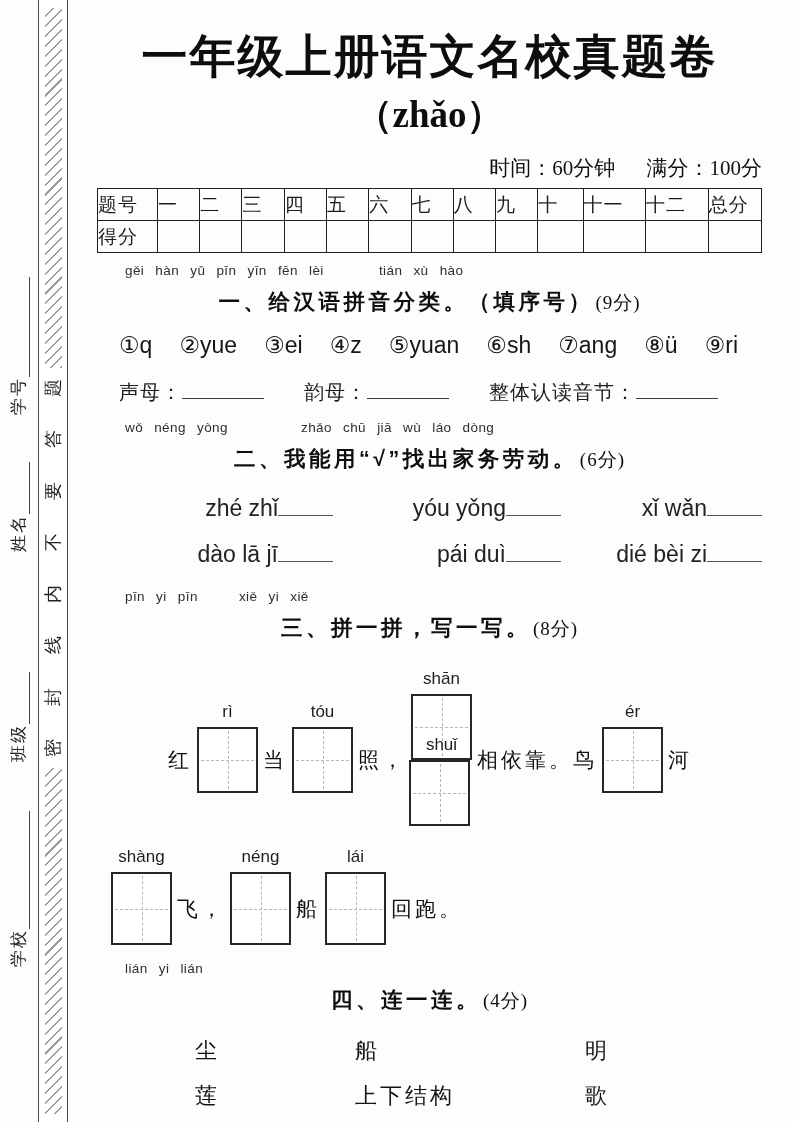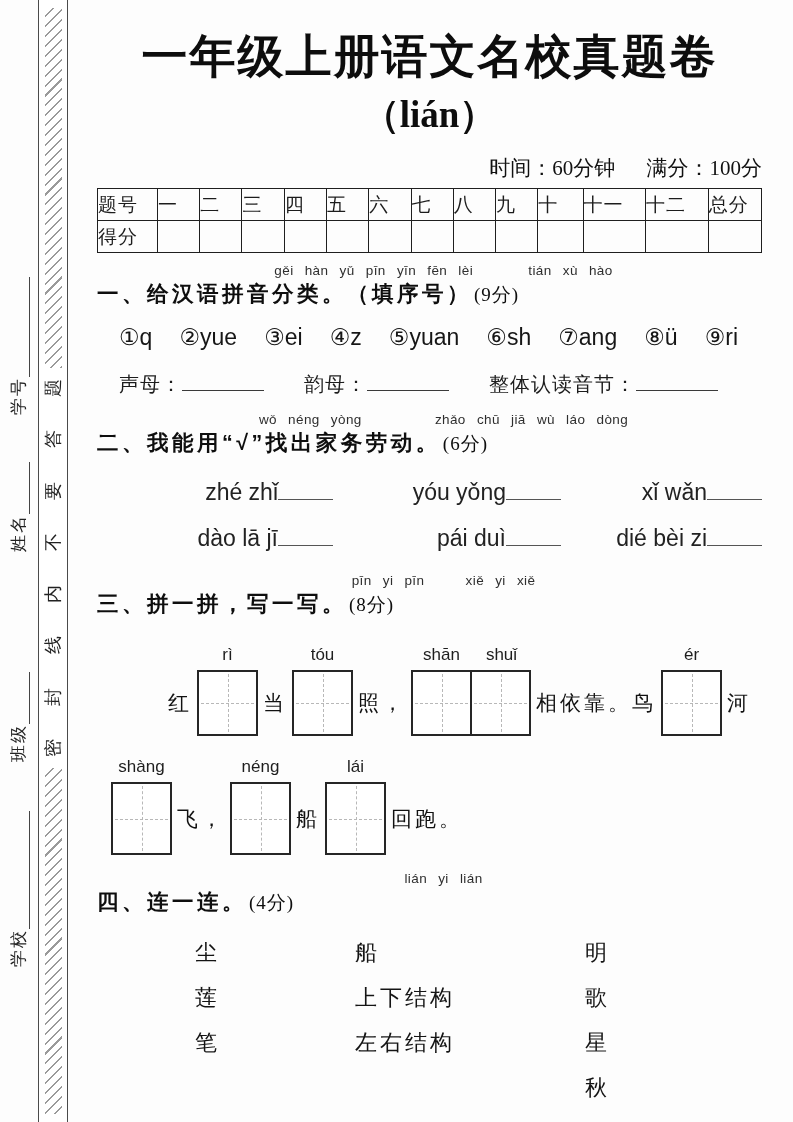--- a/index.html
+++ b/index.html
@@ -42,23 +42,23 @@
   .meta-line span + span { margin-left:26px; }
 
   table.score-table { width:100%; border-collapse:collapse; table-layout:fixed; margin-top:6px;
                       font-family:"Liberation Serif", serif; font-size:19px; }
   table.score-table td { border:1.6px solid #1f1f1f; height:32px; text-align:left;
                          vertical-align:middle; letter-spacing:1px; }
 
   
   .q-section { margin-top:10px; }
   .pinyin-row { font-size:13.5px; color:#2e2e2e; letter-spacing:.4px; word-spacing:7px;
-                white-space:nowrap;text-align:center; }
-  .q-heading { margin-top:1px; font-size:21.5px; font-weight:bold; letter-spacing:3.5px;
-               color:#0e0e0e; white-space:nowrap; }
+                white-space:nowrap; }
+  .q-heading { margin-top:9px; font-size:21.5px; font-weight:bold; letter-spacing:3.5px;
+               color:#0e0e0e; white-space:nowrap;text-align:center; }
   .q-score { font-family:"Liberation Serif", serif; font-weight:normal; font-size:19px;
              letter-spacing:1px; margin-left:2px; }
 
   .q1-options { margin:16px 0 17px 22px; display:flex; gap:27px; font-size:23px; color:#161616; }
   .q1-blanks { margin:20px 0 0 22px; display:flex; align-items:flex-end;
                font-family:"Liberation Serif", serif; font-size:20px; letter-spacing:1px; }
   .blank-line { display:inline-block; border-bottom:1.6px solid #3a3a3a; height:16px; }
   .q1-blanks .blank-line { width:82px; }
   .q1-blanks .bgroup + .bgroup { margin-left:40px; }
 
@@ -75,21 +75,21 @@
   .tz-group { position:relative; display:inline-block; }
   .tz-pin { position:absolute; top:-25px; left:50%; transform:translateX(-50%);
             font-size:17px; color:#1e1e1e; white-space:nowrap; }
   .tzbox { display:block; width:61px; height:66px; border:2px solid #262626;
            position:relative; background:#fff; }
   .tzbox.tall { height:73px; }
   .tzbox::before { content:""; position:absolute; left:50%; top:2px; bottom:2px;
                    border-left:1.5px dashed #b8b8b8; }
   .tzbox::after  { content:""; position:absolute; top:50%; left:2px; right:2px;
                    border-top:1.5px dashed #b8b8b8; }
-  .tz-pair { display:flex; }
+  .tz-pair { display:flex;flex-direction:column; }
   .tz-pair .tz-group + .tz-group .tzbox { margin-left:-2px; }
 
   .q4-grid { margin:14px 0 0 98px; display:grid; grid-template-columns:160px 230px 1fr;
              grid-auto-rows:45px; align-items:center;
              font-family:"Liberation Serif", serif; font-size:22px; color:#141414; }
   .q4-grid .struct { letter-spacing:3px; }
   .gc2r2 { grid-column:2; grid-row:2; }
   .gc2r3 { grid-column:2; grid-row:3; }
   .gc3r1 { grid-column:3; grid-row:1; }
 </style>
@@ -126,21 +126,21 @@
     <span class="seal-char">线</span>
     <span class="seal-char">封</span>
     <span class="seal-char">密</span>
   </div>
   <div class="hatch hatch-bottom"></div>
 </div>
 
 <div class="content">
 
   <h1 class="paper-title">一年级上册语文名校真题卷</h1>
-  <h2 class="paper-subtitle">（lián）</h2>
+  <h2 class="paper-subtitle">（zhǎo）</h2>
 
   <div class="meta-line">
     <span>时间：60分钟</span>
     <span>满分：100分</span>
   </div>
 
   <table class="score-table">
     <colgroup>
       <col style="width:9%">
         <col style="width:6.35%">

